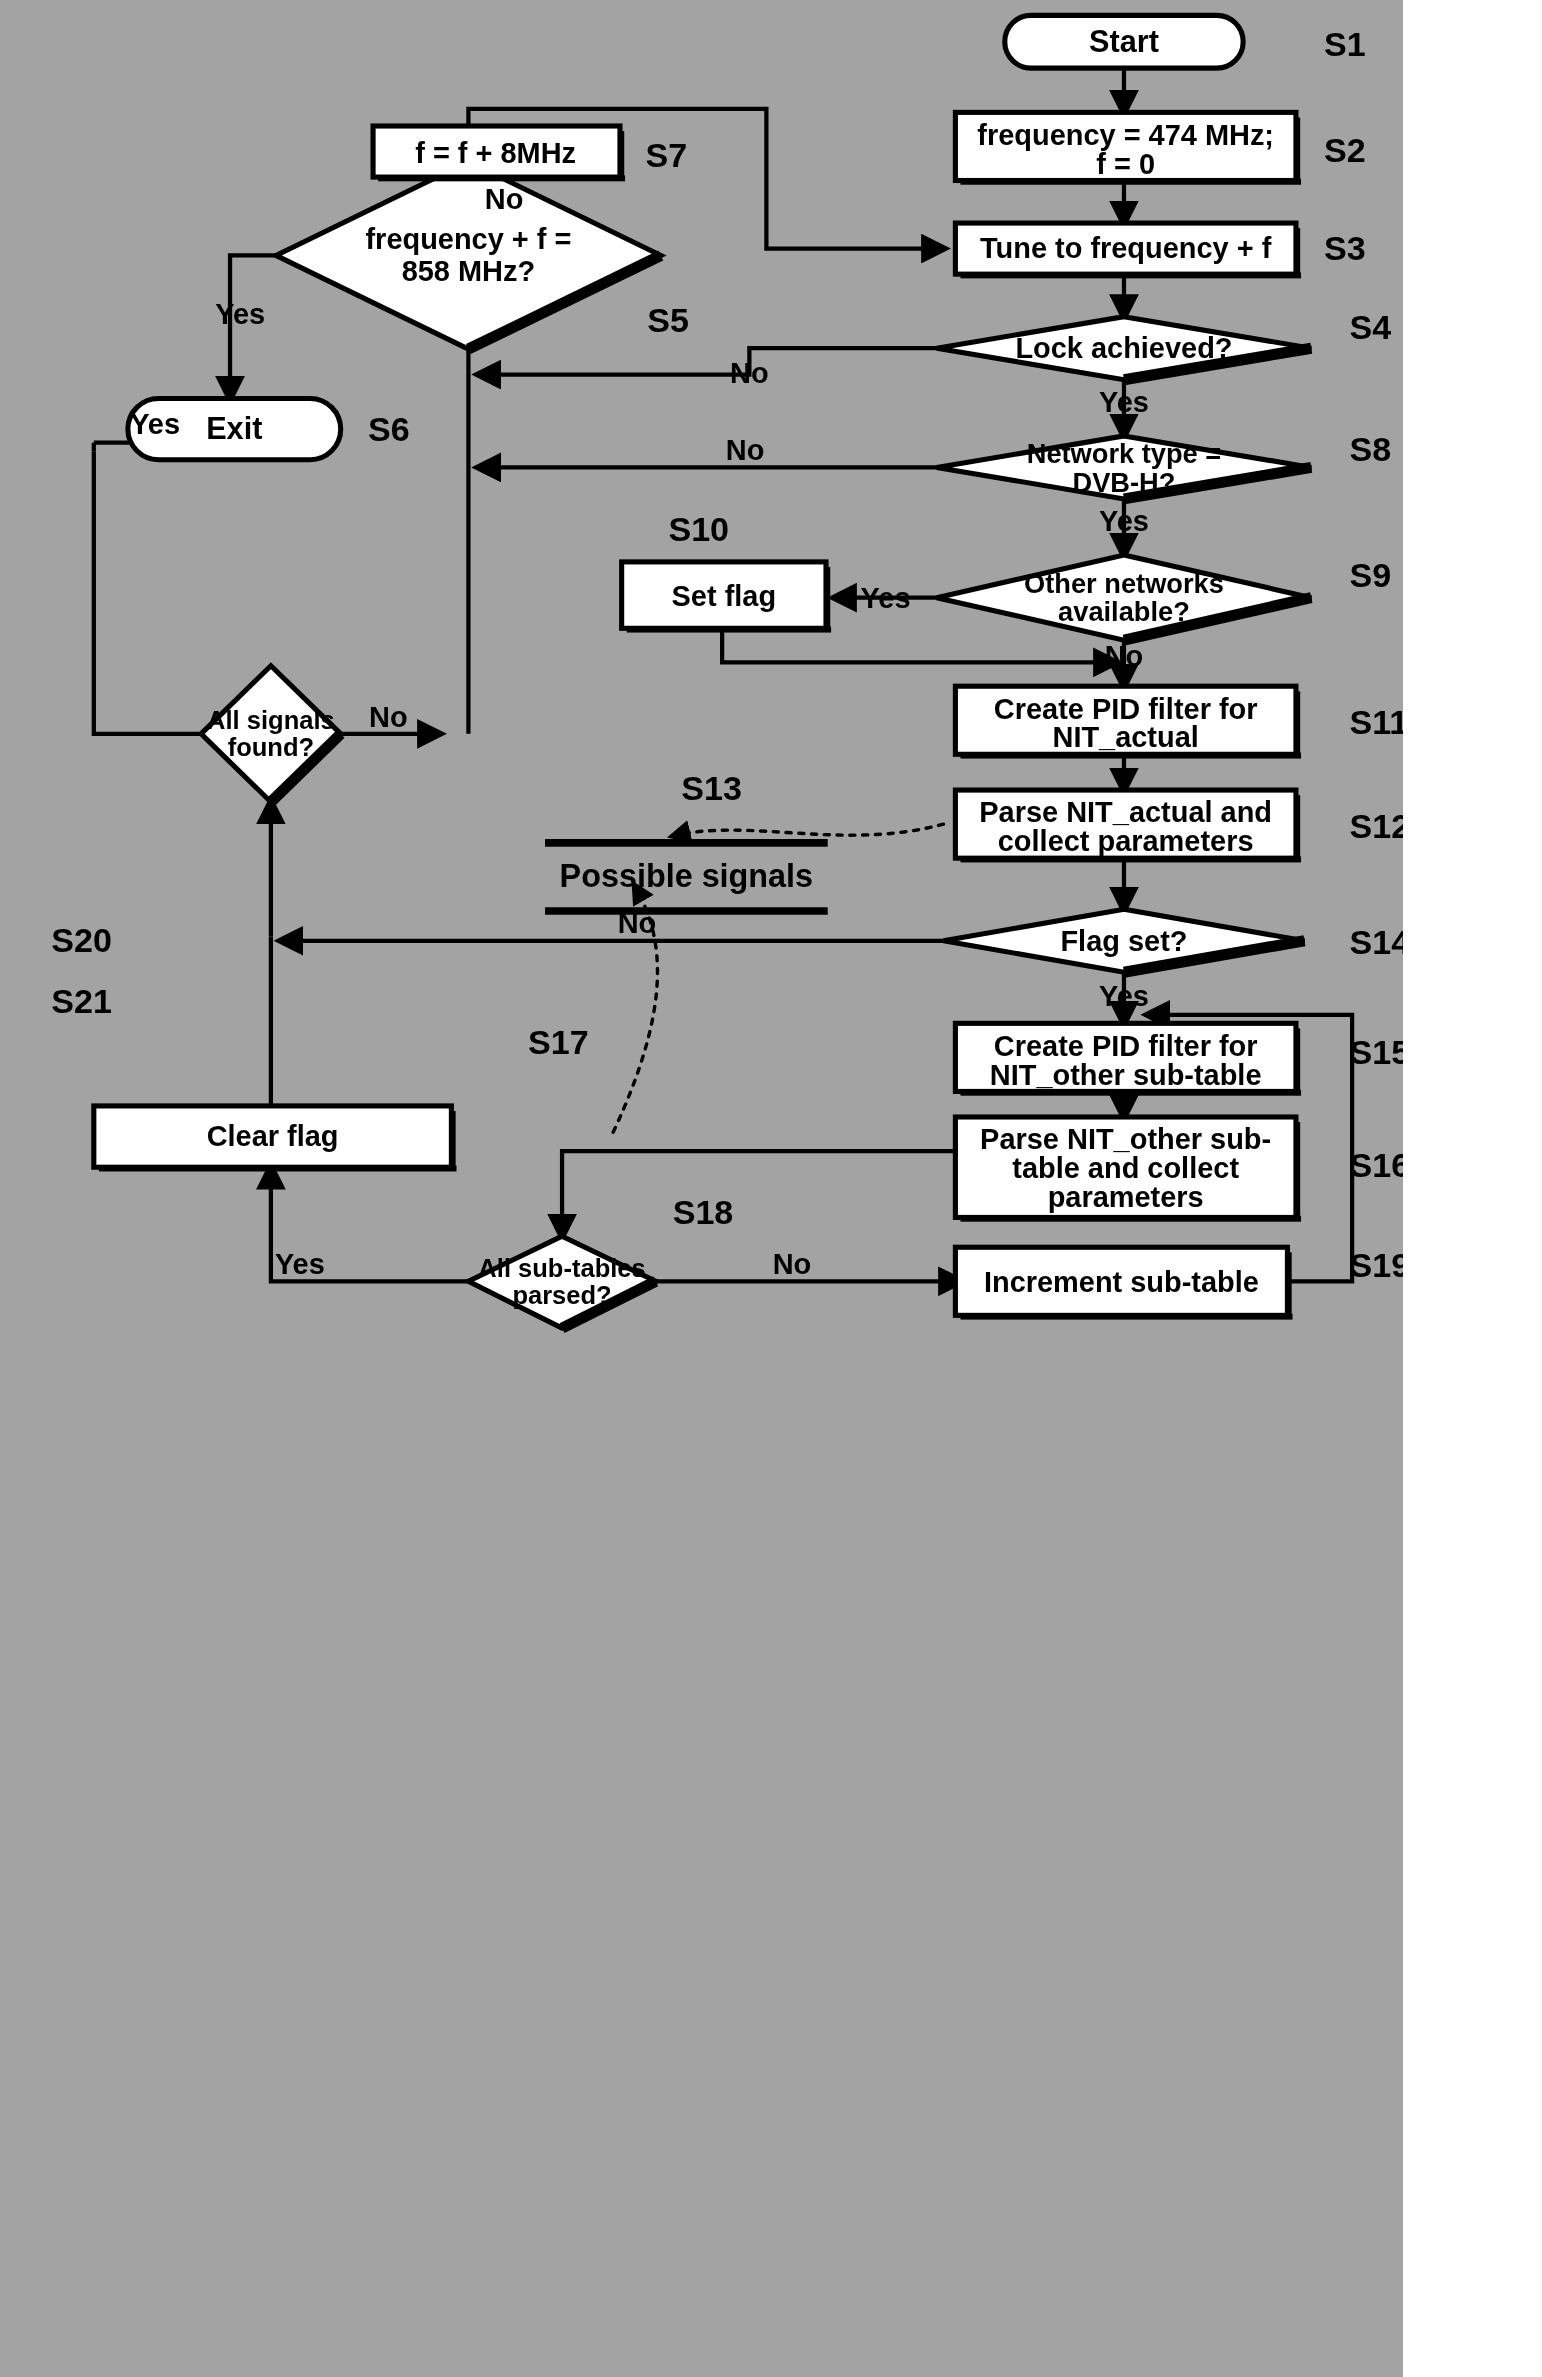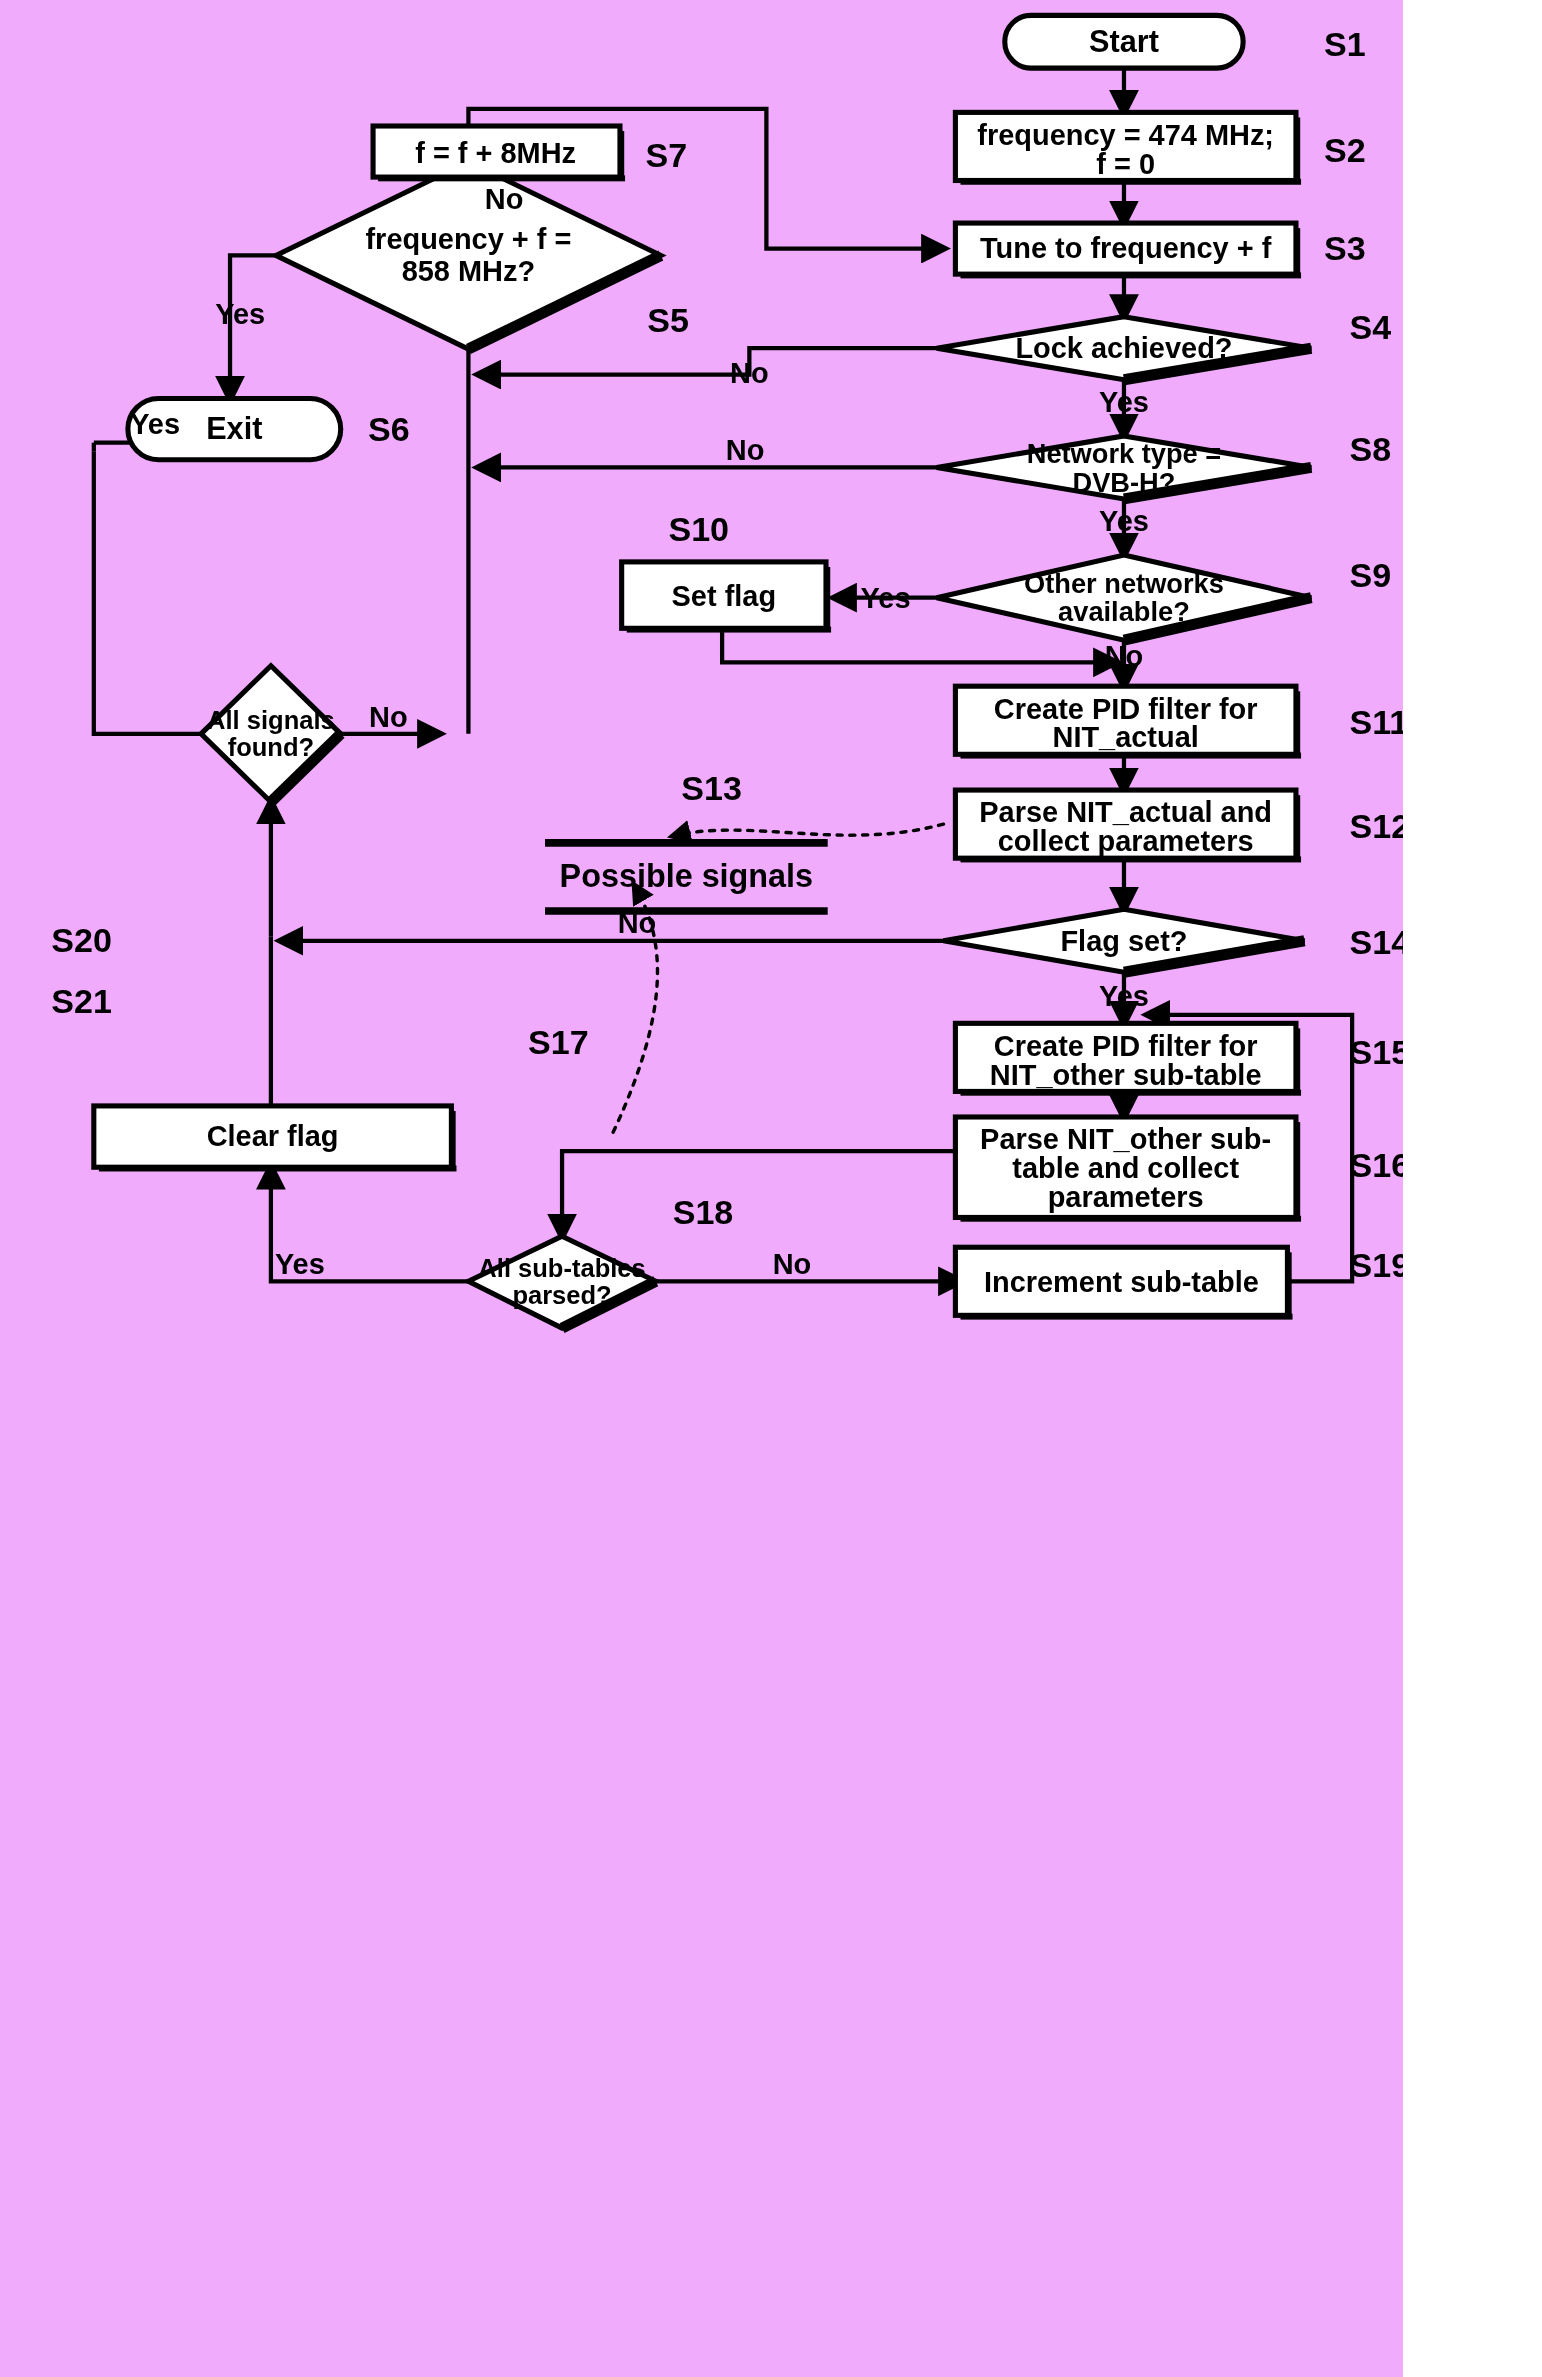--- a/index.html
+++ b/index.html
@@ -1,18 +1,18 @@
 <!DOCTYPE html>
 <html style="font-size:13.6px"><head>
 <meta charset="utf-8">
 <title>DVB-H Signal Scan Flowchart</title>
 <style>
   html,body{margin:0;padding:0;background:#ffffff;}
   body{font-family:"Liberation Sans", sans-serif;}
-  #page{position:relative;width:1403px;height:2377px;background:#f0abfc;overflow:hidden;}
+  #page{position:relative;width:1403px;height:2377px;background:#a3a3a3;overflow:hidden;}
   svg#fc{position:absolute;left:0;top:0;width:1543px;height:2377px;}
   .nodetext{font-family:"Liberation Sans", sans-serif;font-weight:700;fill:#000;text-anchor:middle;}
   .steptext{font-family:"Liberation Sans", sans-serif;font-weight:700;fill:#000;text-anchor:start;font-size:40px;}
   .edgelabel{font-family:"Liberation Sans", sans-serif;font-weight:700;fill:#000;text-anchor:middle;font-size:34px;}
   .fs34{font-size:34px;}
   .fs36{font-size:36px;}
   .fs38{font-size:38px;}
 </style>
 </head>
 <body>

